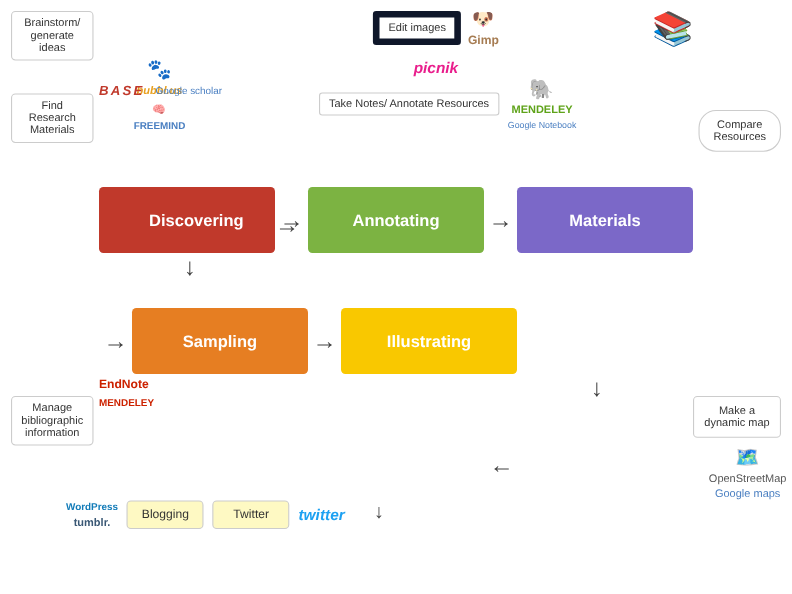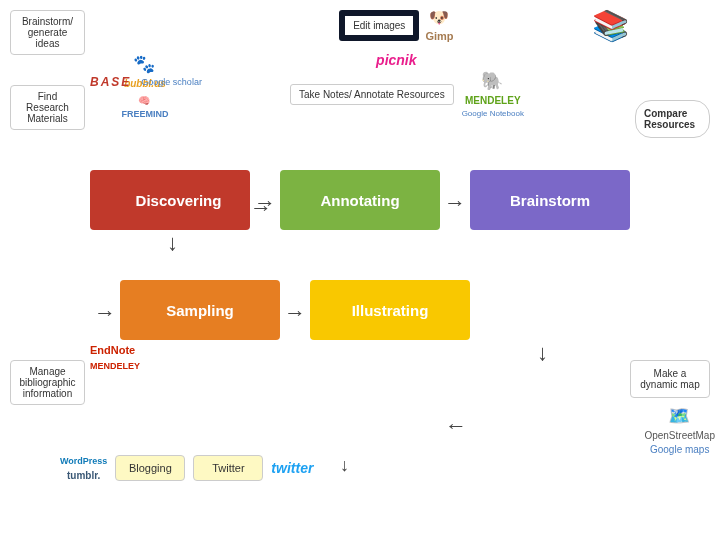--- a/index.html
+++ b/index.html
@@ -123,29 +123,28 @@
     }
 
     .compare-label {
       position: absolute;
       top: 100px;
       right: 10px;
       background: #fff;
       border: 1px solid #ccc;
       border-radius: 16px;
       padding: 5px 8px;
-      text-align: left;
+      text-align: center;
       font-size: 10px;
       color: #333;
       width: 75px;
       min-height: 38px;
       display: flex;
       align-items: center;
       justify-content: center;
-      font-weight: bold;
     }
 
     .manage-label {
       position: absolute;
       top: 360px;
       left: 10px;
       background: #fff;
       border: 1px solid #ccc;
       border-radius: 4px;
       padding: 5px 8px;
@@ -312,21 +311,21 @@
 
   <div style="position:absolute; top:192px; left:250px; font-size:22px; color:#444;">→</div>
 
   <div style="position:absolute; top:192px; left:420px; font-size:22px; color:#444;">→</div>
 
   <div style="position:absolute; top:170px; left:90px; display:flex; flex-direction:row; align-items:center;">
     <div class="process-block block-discovering">Discovering</div>
     <div style="width:30px; text-align:center; font-size:22px; color:#444; font-weight:bold;">→</div>
     <div class="process-block block-annotating">Annotating</div>
     <div style="width:30px; text-align:center; font-size:22px; color:#444; font-weight:bold;">→</div>
-    <div class="process-block block-comparing">Brainstorm</div>
+    <div class="process-block block-comparing">Materials</div>
   </div>
 
   <div style="position:absolute; top:230px; left:167px; font-size:22px; color:#444; font-weight:bold;">↓</div>
 
   <div style="position:absolute; top:280px; left:90px; display:flex; flex-direction:row; align-items:center;">
     <div style="width:30px; text-align:center; font-size:22px; color:#444; font-weight:bold;">→</div>
     <div class="process-block block-sampling">Sampling</div>
     <div style="width:30px; text-align:center; font-size:22px; color:#444; font-weight:bold;">→</div>
     <div class="process-block block-illustrating">Illustrating</div>
   </div>

